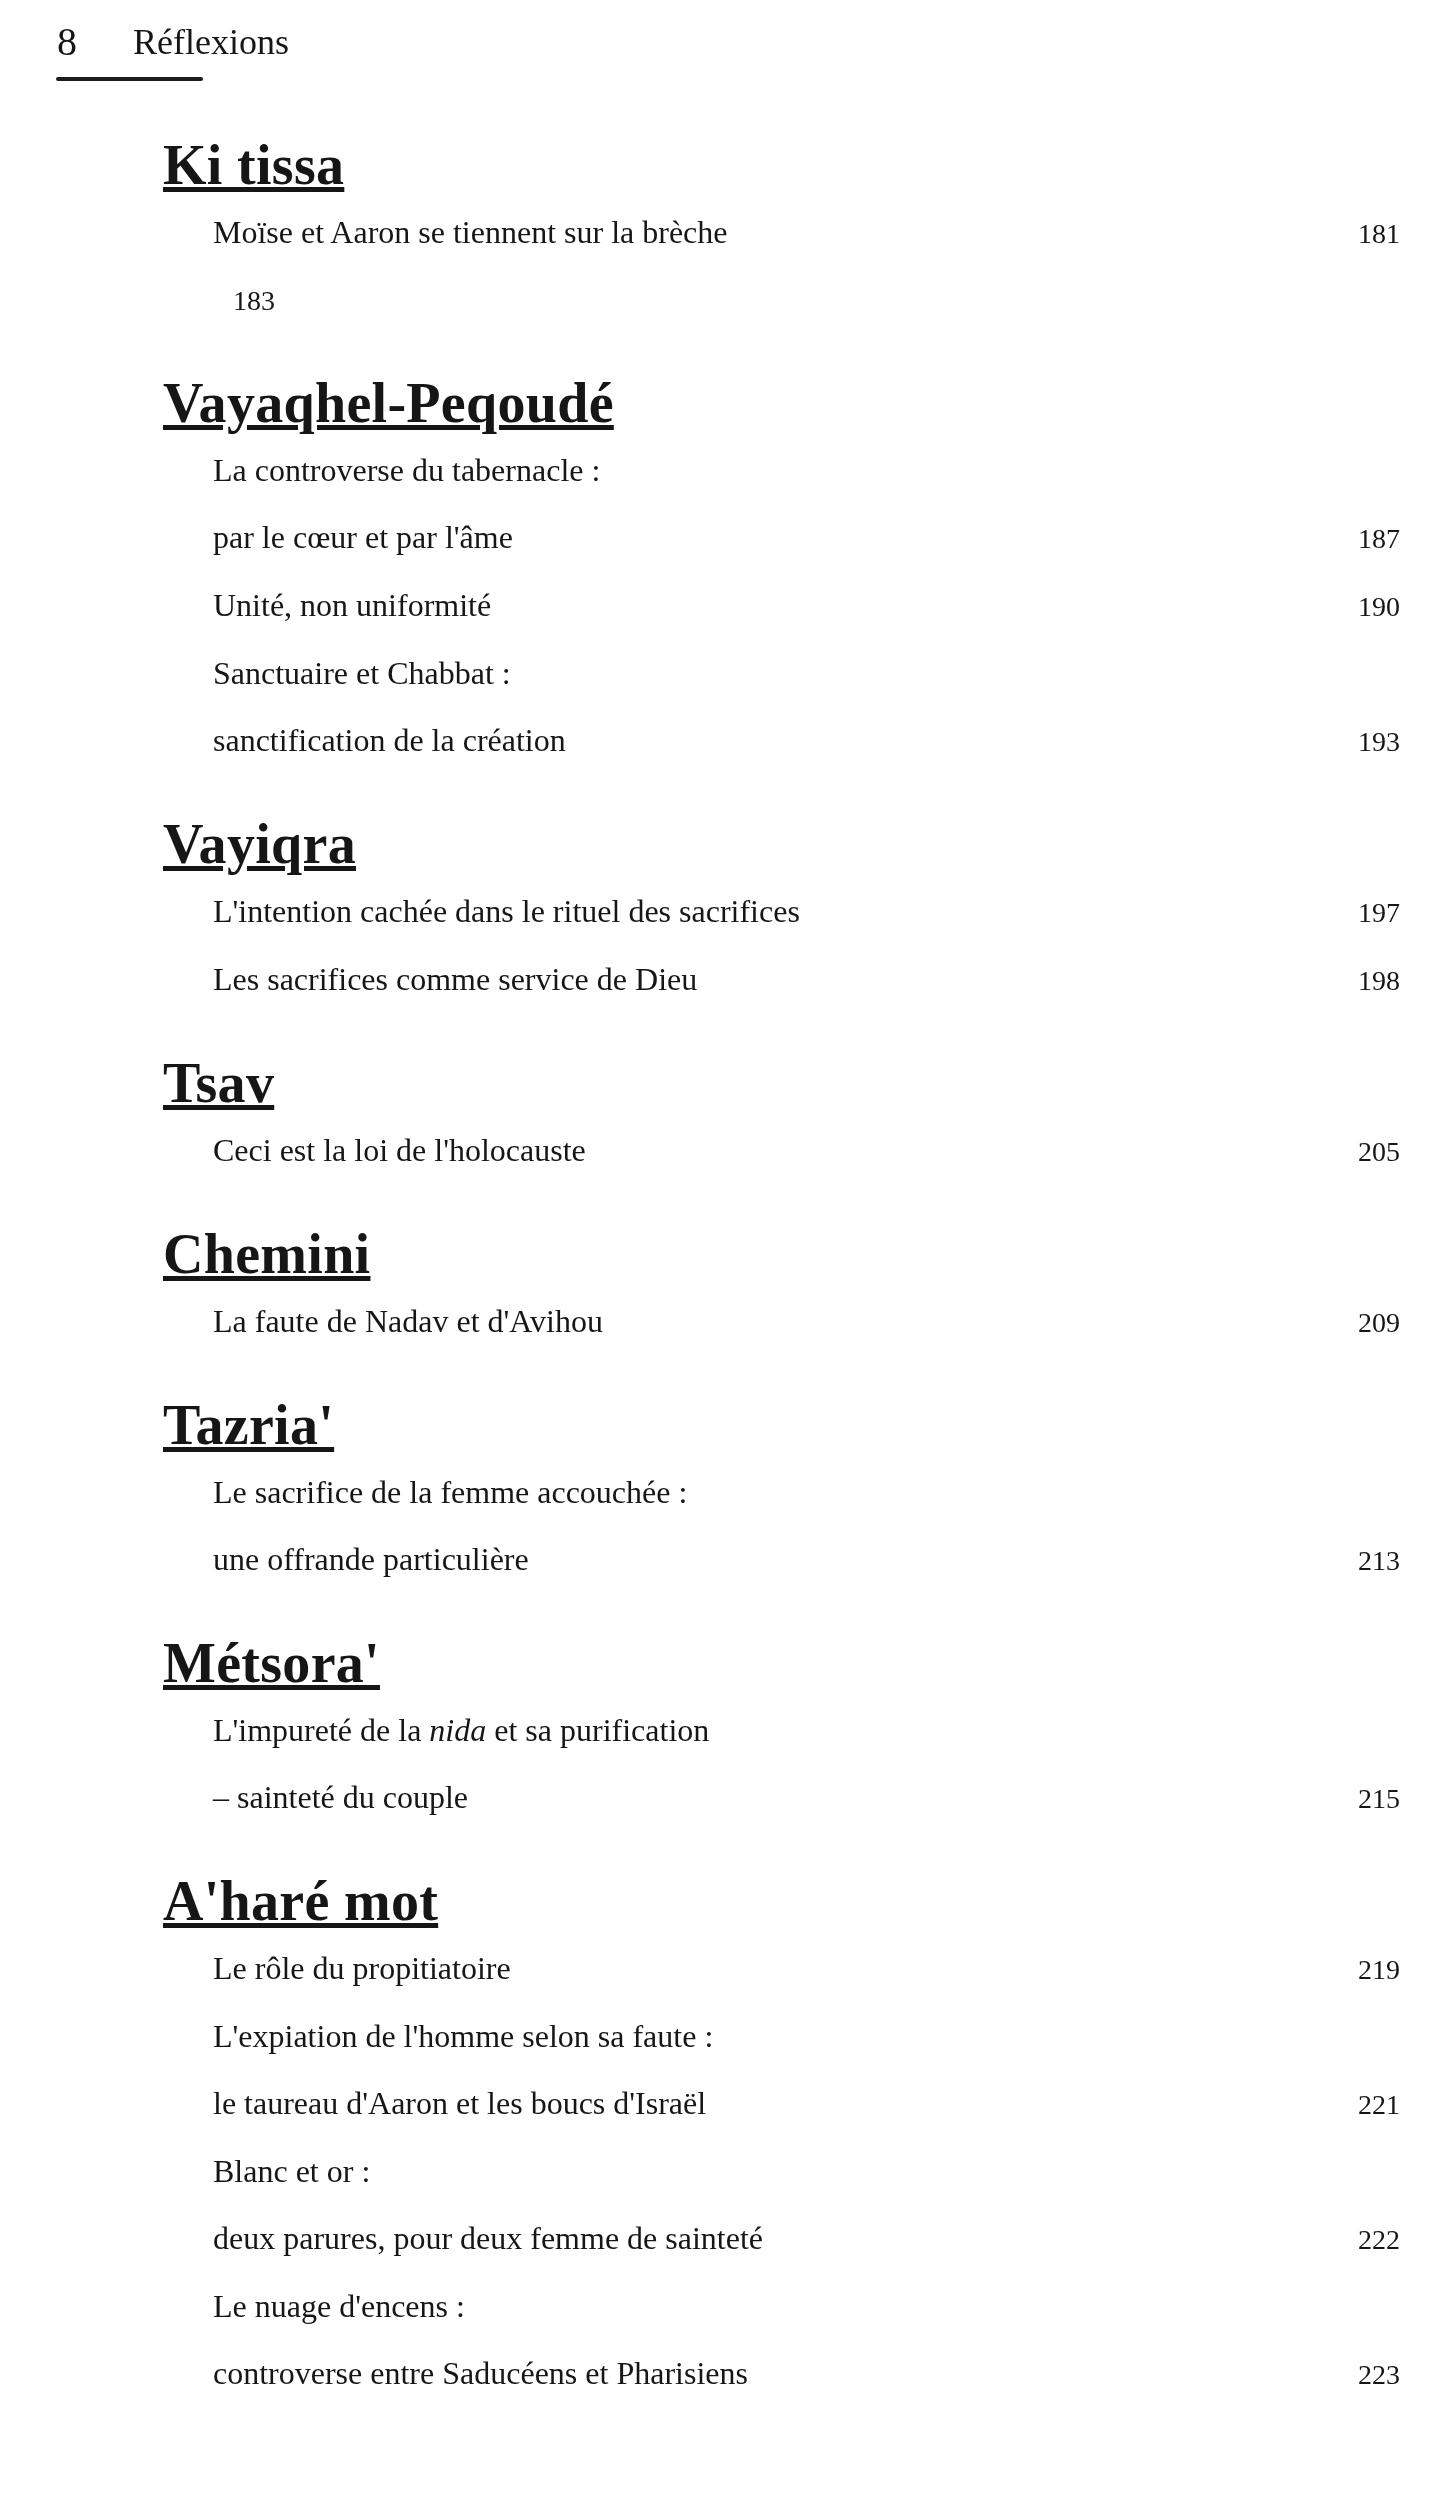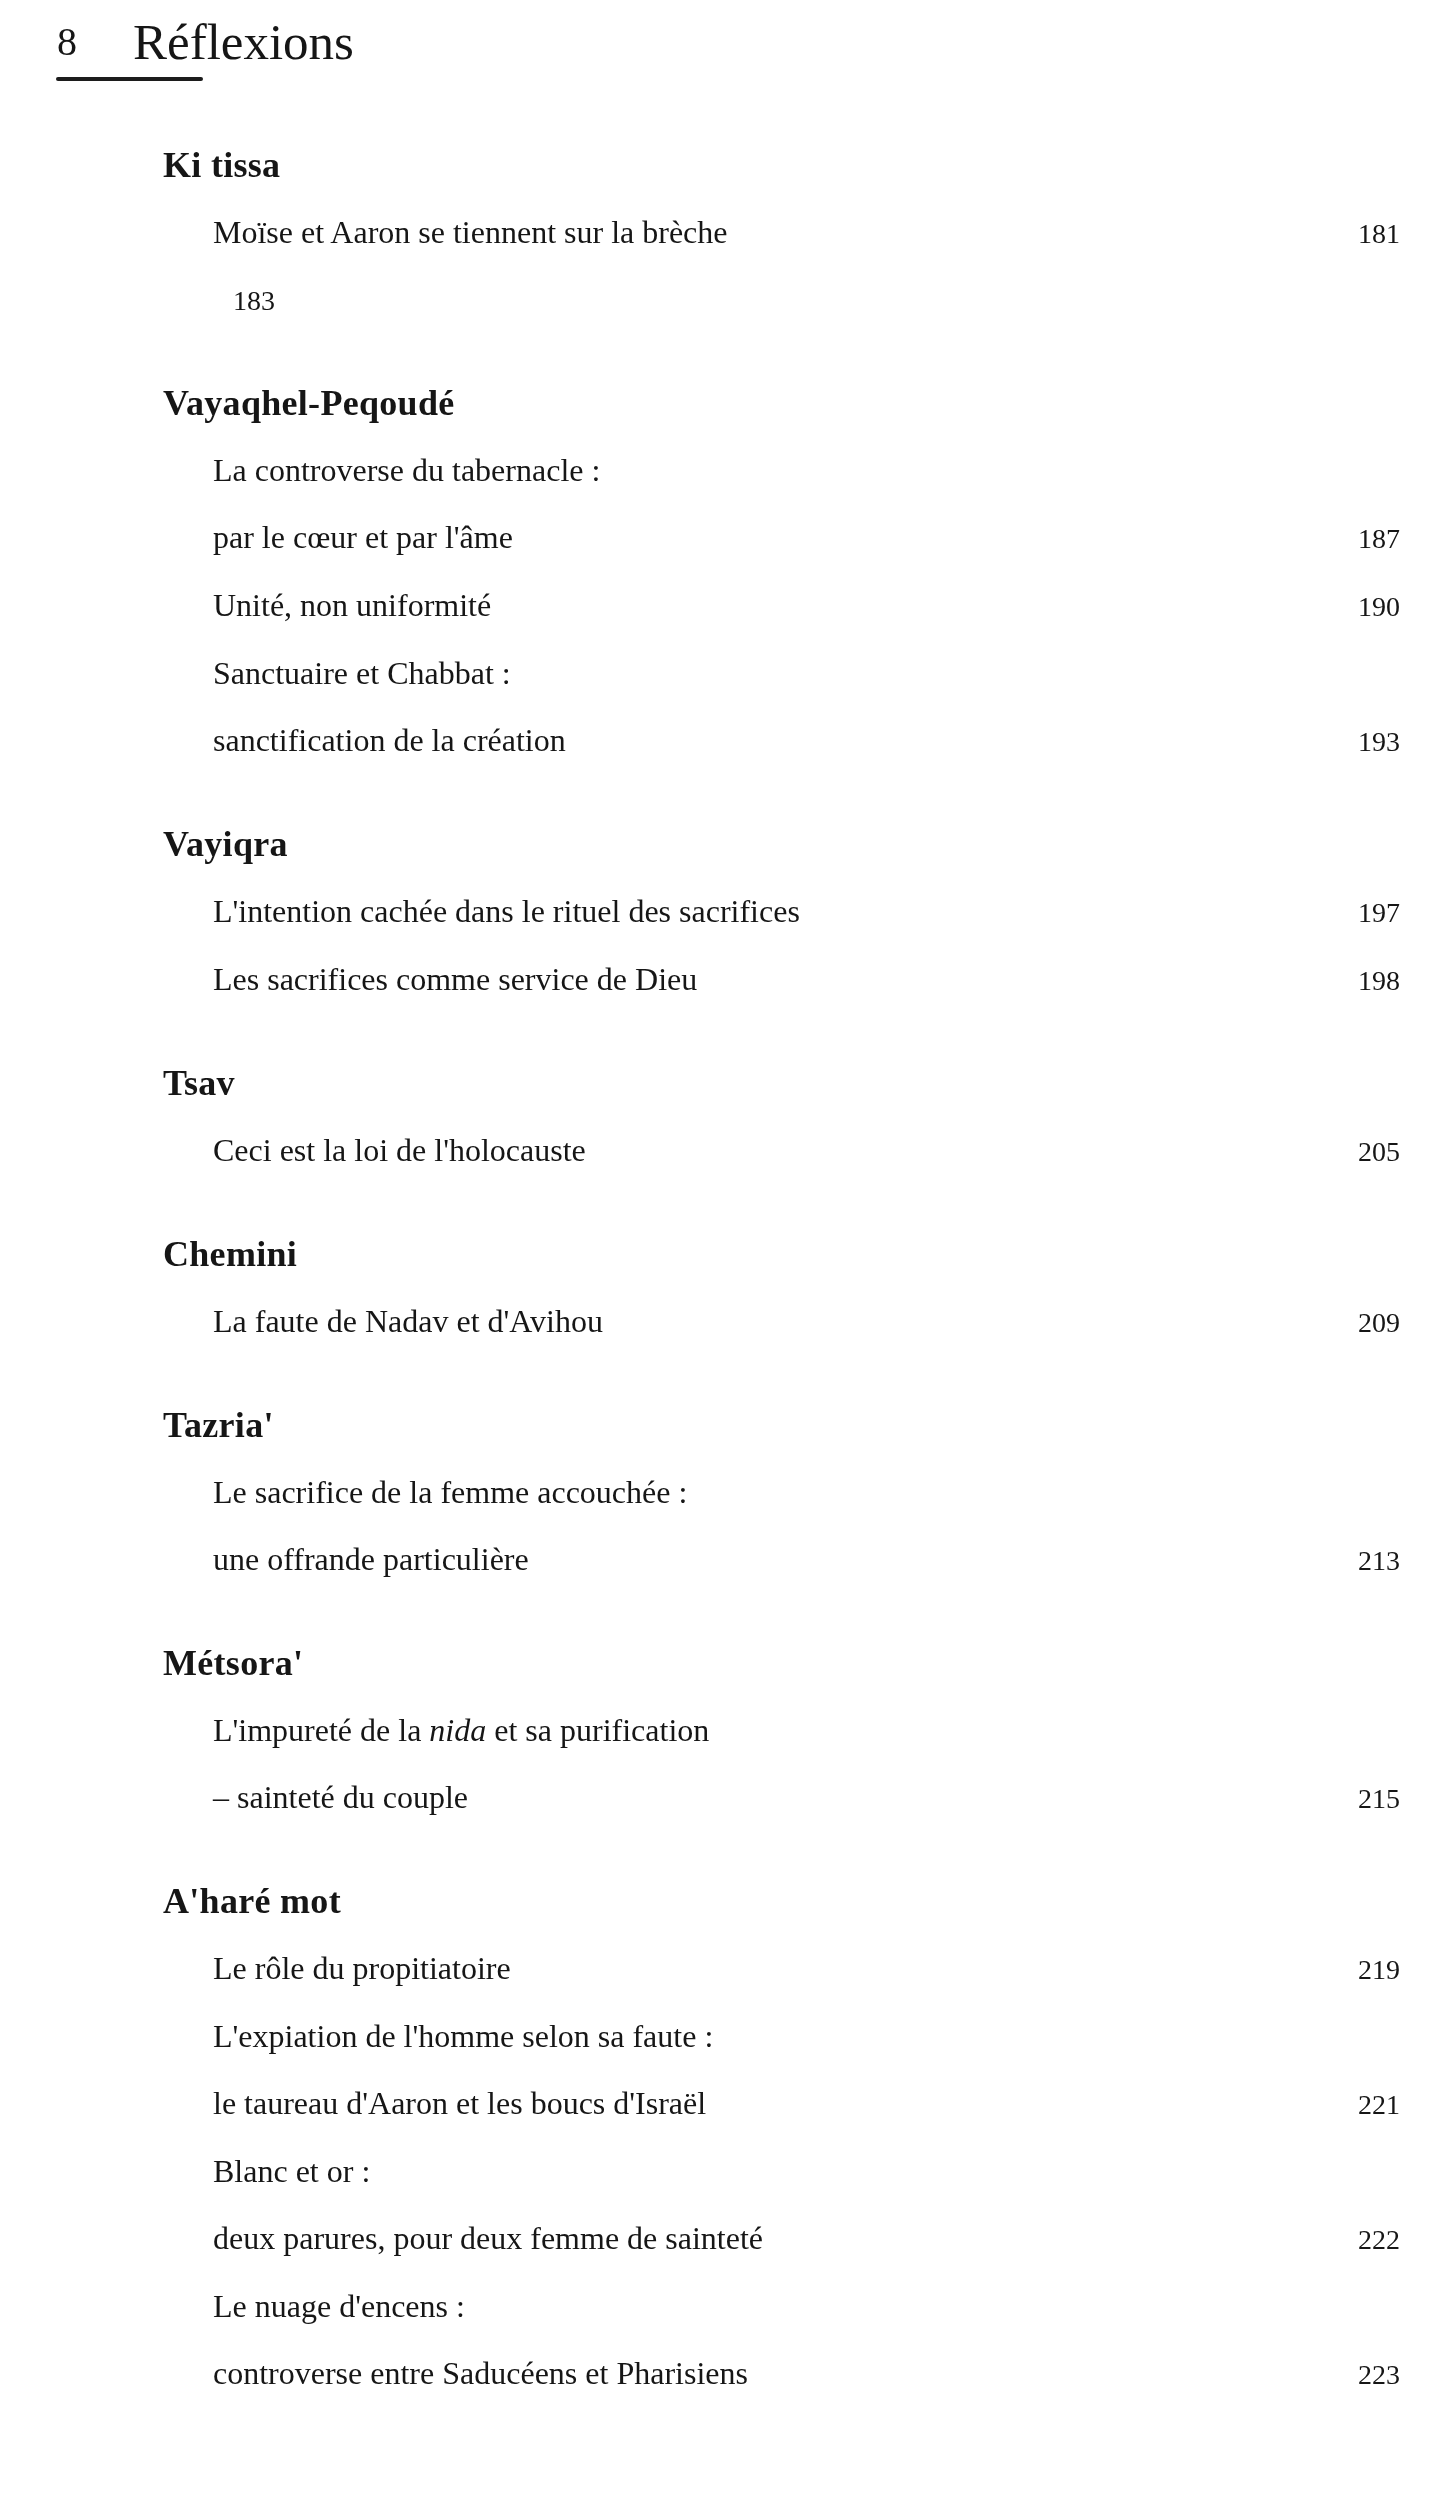--- a/index.html
+++ b/index.html
@@ -5,25 +5,25 @@
   html,body{margin:0;padding:0;background:#ffffff;}
   .page{
     position:relative;
     width:1445px;height:2515px;
     background:#ffffff;
     color:#161616;
     font-family:"Liberation Serif","DejaVu Serif",serif;
     overflow:hidden;
   }
   .hdr-num{position:absolute;left:57px;top:20px;font-size:40px;line-height:44px;}
-  .hdr-title{position:absolute;left:133px;top:20px;font-size:51px;line-height:44px;}
+  .hdr-title{position:absolute;left:133px;top:20px;font-size:36px;line-height:44px;}
   .hdr-rule{position:absolute;left:56px;top:77px;width:147px;height:4px;background:#1c1c1c;border-radius:2px;}
   .toc{position:absolute;top:96px;left:163px;width:1237px;}
   .sec{margin-top:36px;}
-  .sec-heading{font-weight:bold;font-size:36px;line-height:67px;letter-spacing:.3px;}
+  .sec-heading{font-weight:bold;font-size:56px;line-height:67px;letter-spacing:.3px;text-decoration:underline;}
   .entry{padding-left:50px;}
   .row{display:flex;justify-content:space-between;align-items:baseline;}
   .t{font-size:32px;line-height:67px;}
   .pg{font-size:28px;line-height:67px;padding-left:20px;white-space:nowrap;}
   .t em{}
 </style>
 </head>
 <body>
 
 <div class="page">

